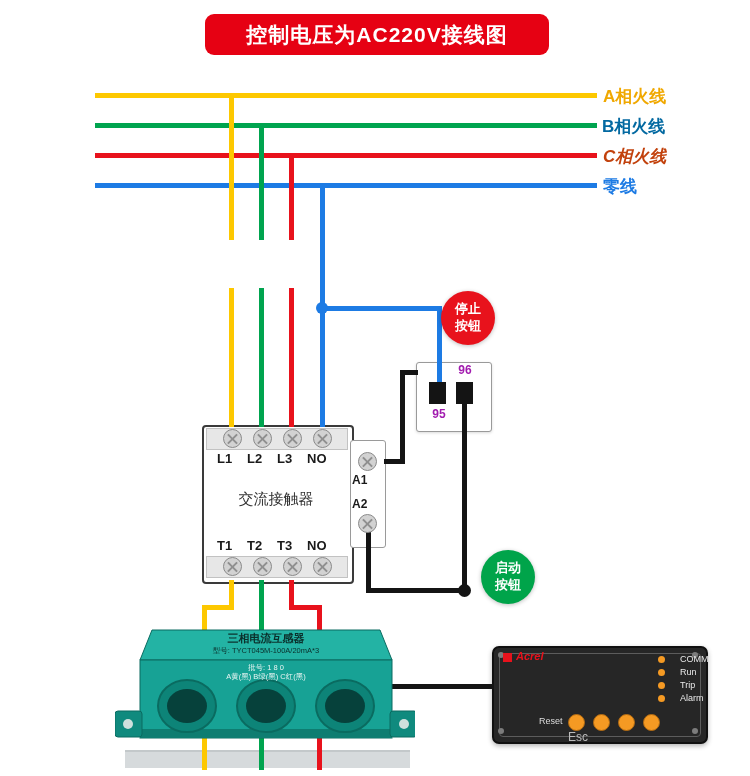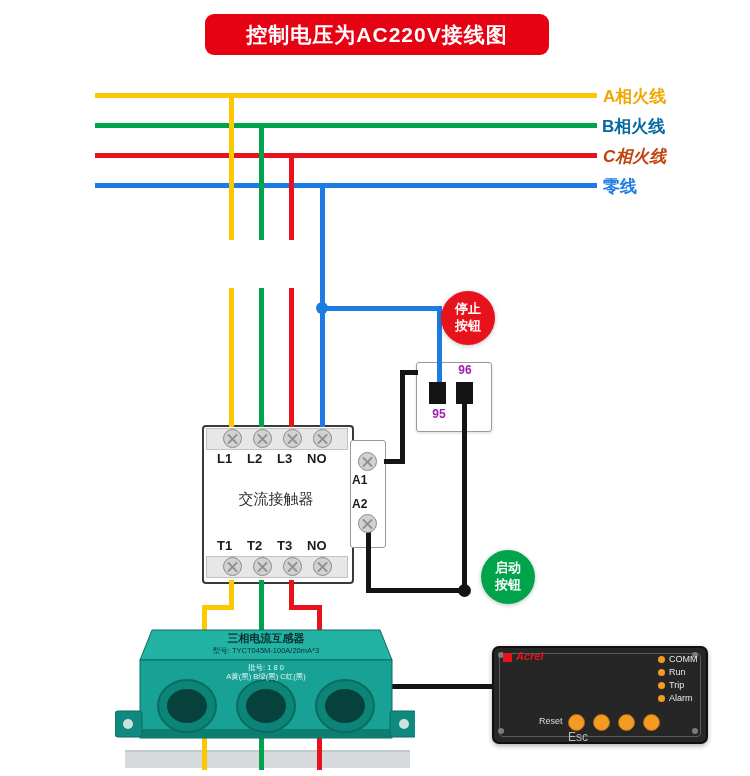--- a/index.html
+++ b/index.html
@@ -26,21 +26,21 @@
          justify-content:center;color:#fff;font-weight:bold;font-size:13px;z-index:6;
          box-shadow:0 1px 4px rgba(0,0,0,.25);}
   .badge span{display:block;width:30px;text-align:center;line-height:1.3;}
   .sq{position:absolute;background:#141414;z-index:3;}
   .stoplbl{position:absolute;font-size:12px;font-weight:bold;color:#a21caf;z-index:3;width:26px;text-align:center;}
   .meter{position:absolute;background:#262626;border:2px solid #101010;border-radius:7px;z-index:2;
          box-shadow:0 2px 5px rgba(0,0,0,.3);}
   .meter-frame{position:absolute;inset:5px;border:1px solid #5c5c5c;border-radius:4px;}
   .lcd{position:absolute;background:#c9d6dd;border:1px solid #7a8a94;z-index:3;padding:3px 6px;
        font-family:"DejaVu Sans Mono",monospace;font-size:10.5px;line-height:16px;color:#1d2d35;white-space:pre;}
-  .ind{position:absolute;display:flex;align-items:center;gap:4px;font-size:9px;color:#e8e8e8;z-index:3;}
+  .ind{position:absolute;display:flex;align-items:center;gap:15px;font-size:9px;color:#e8e8e8;z-index:3;}
   .ind-dot{width:7px;height:7px;border-radius:50%;display:inline-block;}
   .mbtn{position:absolute;width:15px;height:15px;border-radius:50%;border:1px solid #b36b12;z-index:3;}
   .mtext{position:absolute;z-index:3;}
   .rail{position:absolute;background:#d6dadc;border-top:2px solid #c3c8ca;z-index:1;}
   .mscrew{position:absolute;width:6px;height:6px;border-radius:50%;background:#7c7c7c;z-index:3;}
 </style>
 </head>
 <body>
 
 <div id="stage">

